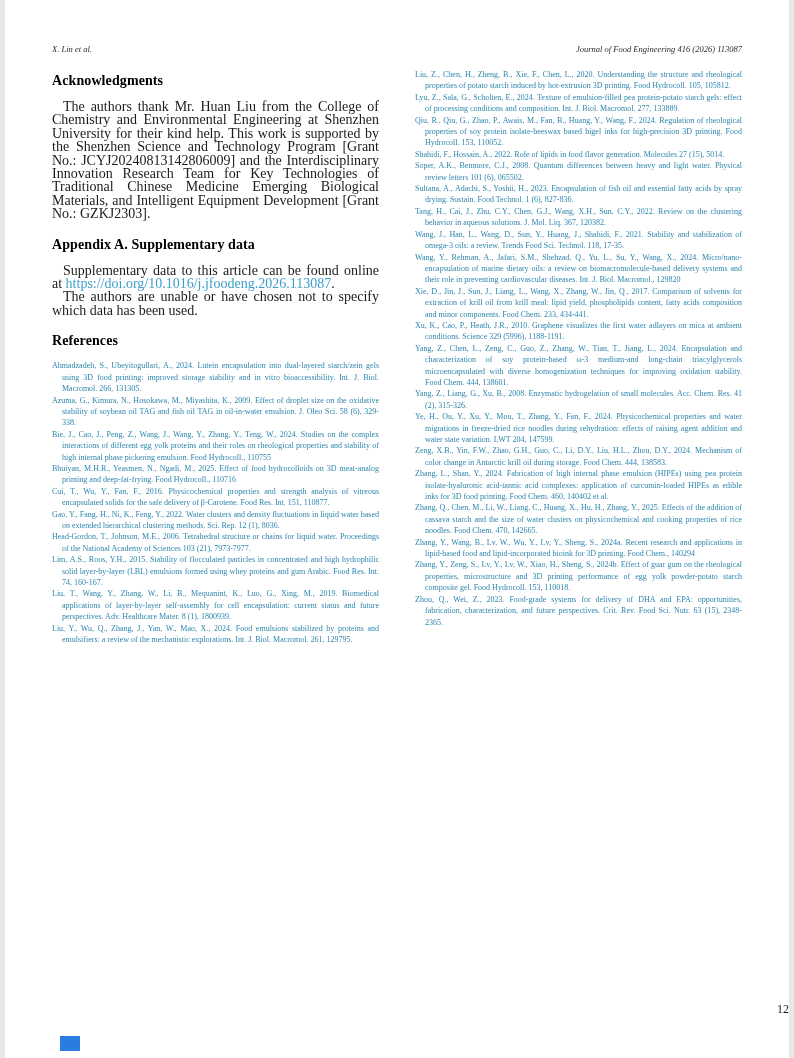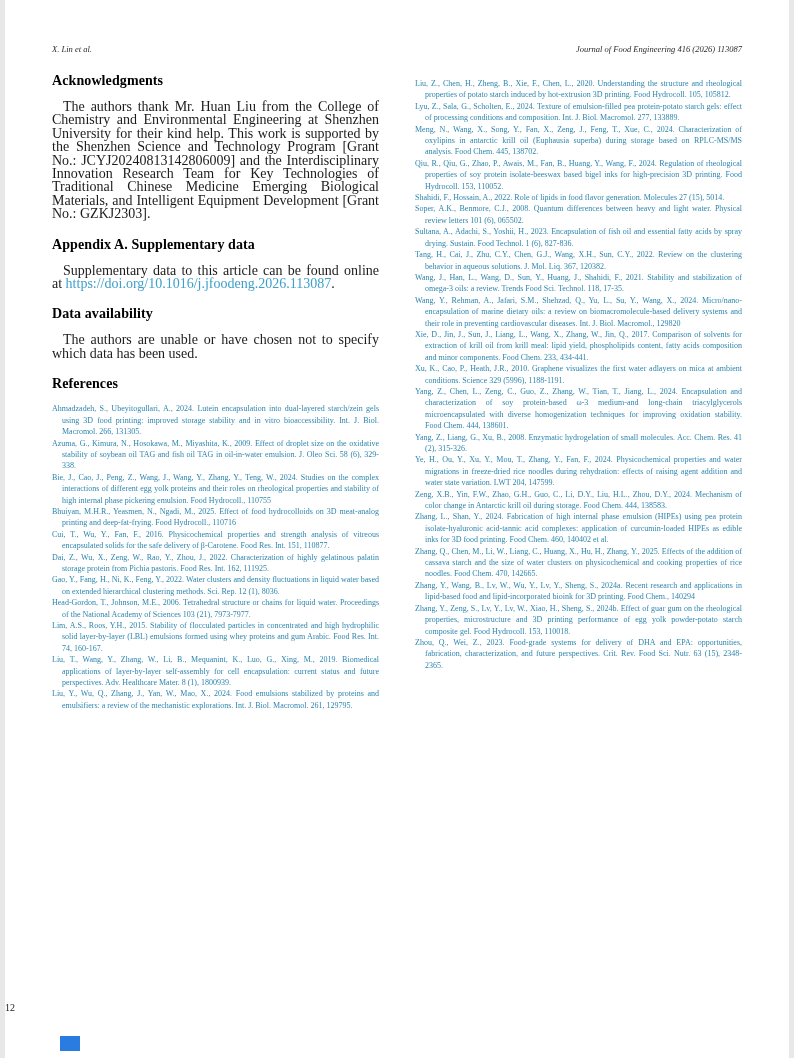--- a/index.html
+++ b/index.html
@@ -28,25 +28,25 @@
   h2.sec-heading.first { margin-top:9px; }
   p.body-par {
     font-size:14px; line-height:13.4px; color:#1b1b1b;
     text-align:justify; text-indent:11px; margin:0;
   }
   .doi-link { color:#3d9fca; text-decoration:none; }
   .ref-list {
     font-size:8px; line-height:11.4px; color:#2d85ad;
     text-align:justify; margin-top:6px;
   }
-  .ref-list.right-col-list { margin-top:14px; }
+  .ref-list.right-col-list { margin-top:5px; }
   .ref { padding-left:10px; text-indent:-10px; margin:0; }
   .page-number {
     position:absolute; top:1002px; left:0; right:0;
-    text-align:left; font-size:10px; color:#1b1b1b;
+    text-align:right; font-size:12px; color:#1b1b1b;
   }
   .corner-blue-mark {
     position:absolute; left:55px; top:1036px;
     width:20px; height:15px; background:#2b7ce0;
   }
 </style>
 </head>
 <body>
 
 <div class="page">
@@ -58,44 +58,41 @@
 
   <div class="content">
 
     <div class="col">
       <h2 class="sec-heading first">Acknowledgments</h2>
       <p class="body-par">The authors thank Mr. Huan Liu from the College of Chemistry and Environmental Engineering at Shenzhen University for their kind help. This work is supported by the Shenzhen Science and Technology Program [Grant No.: JCYJ20240813142806009] and the Interdisciplinary Innovation Research Team for Key Technologies of Traditional Chinese Medicine Emerging Biological Materials, and Intelligent Equipment Development [Grant No.: GZKJ2303].</p>
 
       <h2 class="sec-heading">Appendix A.  Supplementary data</h2>
       <p class="body-par"><span>Supplementary data to this article can be found online at </span><a href="#" class="doi-link">https://doi.org/10.1016/j.jfoodeng.2026.113087</a><span>.</span></p>
 
-      <h2 class="sec-heading">Data availability</h2>
       <p class="body-par">The authors are unable or have chosen not to specify which data has been used.</p>
 
       <h2 class="sec-heading">References</h2>
       <div class="ref-list">
           <div class="ref">Ahmadzadeh, S., Ubeyitogullari, A., 2024. Lutein encapsulation into dual-layered starch/zein gels using 3D food printing: improved storage stability and in vitro bioaccessibility. Int. J. Biol. Macromol. 266, 131305.</div>
           <div class="ref">Azuma, G., Kimura, N., Hosokawa, M., Miyashita, K., 2009. Effect of droplet size on the oxidative stability of soybean oil TAG and fish oil TAG in oil-in-water emulsion. J. Oleo Sci. 58 (6), 329-338.</div>
           <div class="ref">Bie, J., Cao, J., Peng, Z., Wang, J., Wang, Y., Zhang, Y., Teng, W., 2024. Studies on the complex interactions of different egg yolk proteins and their roles on rheological properties and stability of high internal phase pickering emulsion. Food Hydrocoll., 110755</div>
           <div class="ref">Bhuiyan, M.H.R., Yeasmen, N., Ngadi, M., 2025. Effect of food hydrocolloids on 3D meat-analog printing and deep-fat-frying. Food Hydrocoll., 110716</div>
           <div class="ref">Cui, T., Wu, Y., Fan, F., 2016. Physicochemical properties and strength analysis of vitreous encapsulated solids for the safe delivery of β-Carotene. Food Res. Int. 151, 110877.</div>
-          <div class="ref">Dai, Z., Wu, X., Zeng, W., Rao, Y., Zhou, J., 2022. Characterization of highly gelatinous palatin storage protein from Pichia pastoris. Food Res. Int. 162, 111925.</div>
           <div class="ref">Gao, Y., Fang, H., Ni, K., Feng, Y., 2022. Water clusters and density fluctuations in liquid water based on extended hierarchical clustering methods. Sci. Rep. 12 (1), 8036.</div>
           <div class="ref">Head-Gordon, T., Johnson, M.E., 2006. Tetrahedral structure or chains for liquid water. Proceedings of the National Academy of Sciences 103 (21), 7973-7977.</div>
           <div class="ref">Lim, A.S., Roos, Y.H., 2015. Stability of flocculated particles in concentrated and high hydrophilic solid layer-by-layer (LBL) emulsions formed using whey proteins and gum Arabic. Food Res. Int. 74, 160-167.</div>
           <div class="ref">Liu, T., Wang, Y., Zhang, W., Li, B., Mequanint, K., Luo, G., Xing, M., 2019. Biomedical applications of layer-by-layer self-assembly for cell encapsulation: current status and future perspectives. Adv. Healthcare Mater. 8 (1), 1800939.</div>
           <div class="ref">Liu, Y., Wu, Q., Zhang, J., Yan, W., Mao, X., 2024. Food emulsions stabilized by proteins and emulsifiers: a review of the mechanistic explorations. Int. J. Biol. Macromol. 261, 129795.</div>
         </div>
     </div>
 
     <div class="col">
       <div class="ref-list right-col-list">
           <div class="ref">Liu, Z., Chen, H., Zheng, B., Xie, F., Chen, L., 2020. Understanding the structure and rheological properties of potato starch induced by hot-extrusion 3D printing. Food Hydrocoll. 105, 105812.</div>
           <div class="ref">Lyu, Z., Sala, G., Scholten, E., 2024. Texture of emulsion-filled pea protein-potato starch gels: effect of processing conditions and composition. Int. J. Biol. Macromol. 277, 133889.</div>
-          <div class="ref">Meng, N., Wang, X., Song, Y., Fan, X., Zeng, J., Feng, T., Xue, C., 2024. Characterization of oxylipins in antarctic krill oil (Euphausia superba) during storage based on RPLC-MS/MS analysis. Food Chem. 445, 138702.</div>
           <div class="ref">Qiu, R., Qiu, G., Zhao, P., Awais, M., Fan, B., Huang, Y., Wang, F., 2024. Regulation of rheological properties of soy protein isolate-beeswax based bigel inks for high-precision 3D printing. Food Hydrocoll. 153, 110052.</div>
           <div class="ref">Shahidi, F., Hossain, A., 2022. Role of lipids in food flavor generation. Molecules 27 (15), 5014.</div>
           <div class="ref">Soper, A.K., Benmore, C.J., 2008. Quantum differences between heavy and light water. Physical review letters 101 (6), 065502.</div>
           <div class="ref">Sultana, A., Adachi, S., Yoshii, H., 2023. Encapsulation of fish oil and essential fatty acids by spray drying. Sustain. Food Technol. 1 (6), 827-836.</div>
           <div class="ref">Tang, H., Cai, J., Zhu, C.Y., Chen, G.J., Wang, X.H., Sun, C.Y., 2022. Review on the clustering behavior in aqueous solutions. J. Mol. Liq. 367, 120382.</div>
           <div class="ref">Wang, J., Han, L., Wang, D., Sun, Y., Huang, J., Shahidi, F., 2021. Stability and stabilization of omega-3 oils: a review. Trends Food Sci. Technol. 118, 17-35.</div>
           <div class="ref">Wang, Y., Rehman, A., Jafari, S.M., Shehzad, Q., Yu, L., Su, Y., Wang, X., 2024. Micro/nano-encapsulation of marine dietary oils: a review on biomacromolecule-based delivery systems and their role in preventing cardiovascular diseases. Int. J. Biol. Macromol., 129820</div>
           <div class="ref">Xie, D., Jin, J., Sun, J., Liang, L., Wang, X., Zhang, W., Jin, Q., 2017. Comparison of solvents for extraction of krill oil from krill meal: lipid yield, phospholipids content, fatty acids composition and minor components. Food Chem. 233, 434-441.</div>
           <div class="ref">Xu, K., Cao, P., Heath, J.R., 2010. Graphene visualizes the first water adlayers on mica at ambient conditions. Science 329 (5996), 1188-1191.</div>
           <div class="ref">Yang, Z., Chen, L., Zeng, C., Guo, Z., Zhang, W., Tian, T., Jiang, L., 2024. Encapsulation and characterization of soy protein-based ω-3 medium-and long-chain triacylglycerols microencapsulated with diverse homogenization techniques for improving oxidation stability. Food Chem. 444, 138601.</div>

